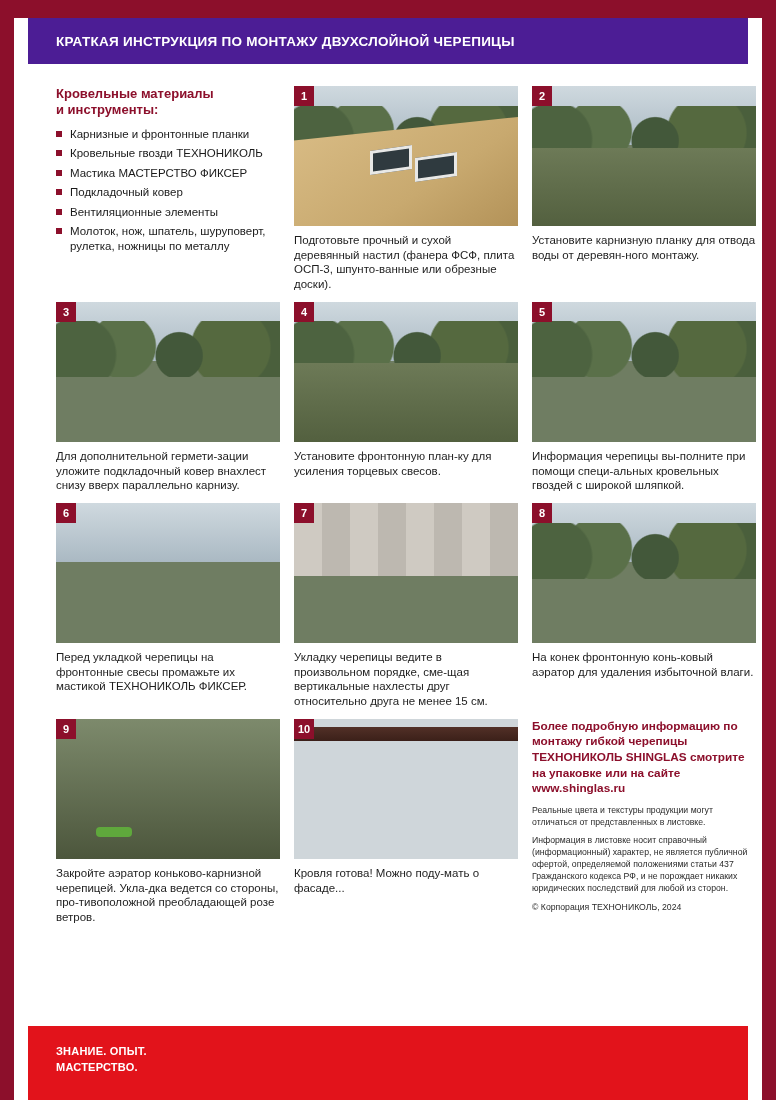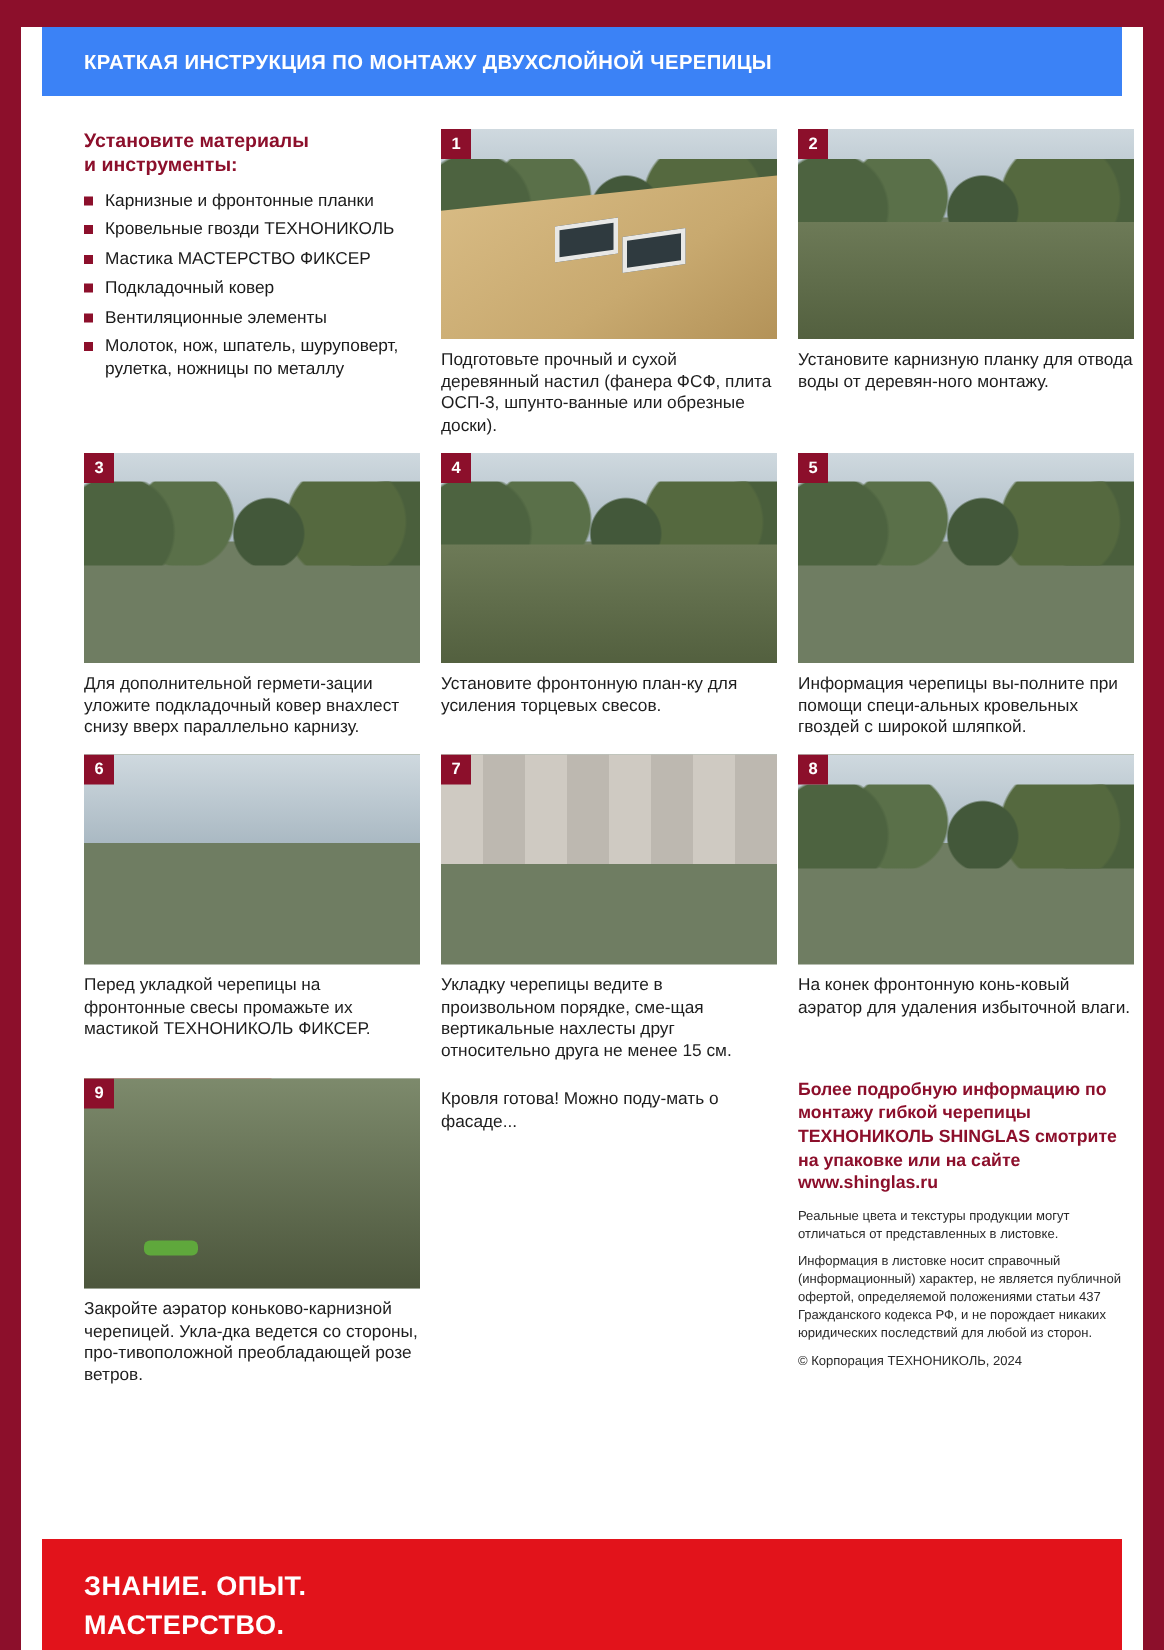--- a/index.html
+++ b/index.html
@@ -16,21 +16,21 @@
     border-left:14px solid #8c0f2b;
     border-right:14px solid #8c0f2b;
     box-sizing:border-box;
     background:#ffffff;
   }
   .topbar{
     position:absolute;left:0;right:0;top:0;height:18px;background:#8c0f2b;
   }
   .header{
     position:absolute;left:14px;right:14px;top:18px;height:46px;
-    background:#3b82f6;
+    background:#4c1d95;
     display:flex;align-items:center;
   }
   .header h1{
     margin:0 0 0 28px;
     font-size:13.5px;
     letter-spacing:.02em;
     color:#ffffff;
     font-weight:bold;
     text-transform:uppercase;
   }
@@ -77,21 +77,21 @@
     font-size:8.7px;line-height:1.36;color:#2a2a2a;
   }
   .legal p{margin:0 0 7px 0;}
   .copyright{font-size:8.7px;color:#2a2a2a;margin-top:2px;}
   
   .footer{
     position:absolute;left:14px;right:14px;bottom:0;height:74px;background:#e2131b;
   }
   .footer .slogan{
     position:absolute;left:28px;top:18px;
-    color:#ffffff;font-size:18px;font-weight:bold;line-height:1.45;letter-spacing:.02em;
+    color:#ffffff;font-size:11px;font-weight:bold;line-height:1.45;letter-spacing:.02em;
     white-space:pre-line;
   }
   
   .sky{position:absolute;left:0;top:0;right:0;height:42%;background:linear-gradient(#cfd9df,#aab9c3);}
   .trees{position:absolute;left:0;right:0;top:14%;height:40%;background:
      radial-gradient(circle at 10% 60%, #4d6340 0 18%, transparent 19%),
      radial-gradient(circle at 30% 45%, #5a7049 0 20%, transparent 21%),
      radial-gradient(circle at 55% 62%, #43583a 0 18%, transparent 19%),
      radial-gradient(circle at 78% 48%, #55693f 0 22%, transparent 23%),
      radial-gradient(circle at 95% 66%, #4a5f3c 0 18%, transparent 19%);}
@@ -125,21 +125,21 @@
 
   <div class="header">
     <h1>Краткая инструкция по монтажу двухслойной черепицы</h1>
   </div>
 
   <div class="content">
 
     <div class="row">
 
       <div class="col materials">
-        <h2 style="white-space:pre-line">Установите материалы
+        <h2 style="white-space:pre-line">Кровельные материалы
 и инструменты:</h2>
         <ul>
           <li>Карнизные и фронтонные планки</li>
           <li>Кровельные гвозди ТЕХНОНИКОЛЬ</li>
           <li>Мастика МАСТЕРСТВО ФИКСЕР</li>
           <li>Подкладочный ковер</li>
           <li>Вентиляционные элементы</li>
           <li>Молоток, нож, шпатель, шуруповерт, рулетка, ножницы по металлу</li>
         </ul>
       </div>
@@ -284,20 +284,26 @@
             <div class="arm" style="left:40%;top:40%;width:44%;background:#e8d9c2"></div>
             <div class="pants" style="background:#7b828a"></div>
           </div>
           <div style="position:absolute;left:18%;bottom:16%;width:16%;height:7%;background:#5fa83c;border-radius:4px"></div>
           <div class="num">9</div>
         </div>
         <div class="cap">Закройте аэратор коньково-карнизной черепицей. Укла-дка ведется со стороны, про-тивоположной преобладающей розе ветров.</div>
       </div>
 
       <div class="col">
+        <div class="photo">
+          <div style="position:absolute;inset:0;background:#cfd6da"></div>
+          <div class="shingle" style="height:92%;bottom:0"></div>
+          <div style="position:absolute;left:0;right:0;top:6%;height:10%;background:linear-gradient(#523027,#3b2019)"></div>
+          <div class="num">10</div>
+        </div>
         <div class="cap">Кровля готова! Можно поду-мать о фасаде...</div>
       </div>
 
       <div class="col infoblock">
         <h3>Более подробную информацию по монтажу гибкой черепицы ТЕХНОНИКОЛЬ SHINGLAS смотрите на упаковке или на сайте www.shinglas.ru</h3>
         <div class="legal">
           <p>Реальные цвета и текстуры продукции могут отличаться от представленных в листовке.</p>
           <p>Информация в листовке носит справочный (информационный) характер, не является публичной офертой, определяемой положениями статьи 437 Гражданского кодекса РФ, и не порождает никаких юридических последствий для любой из сторон.</p>
         </div>
         <div class="copyright">© Корпорация ТЕХНОНИКОЛЬ, 2024</div>

